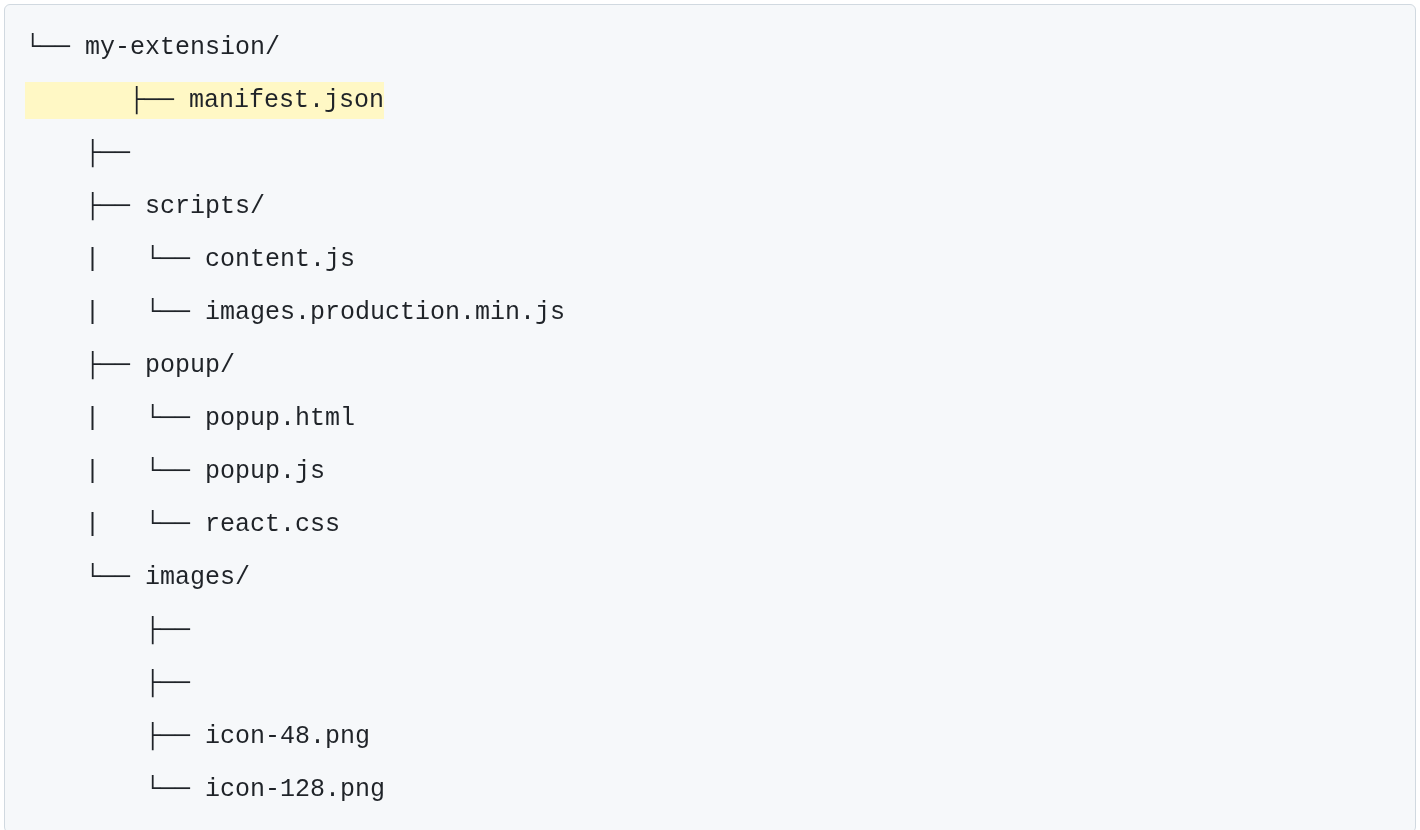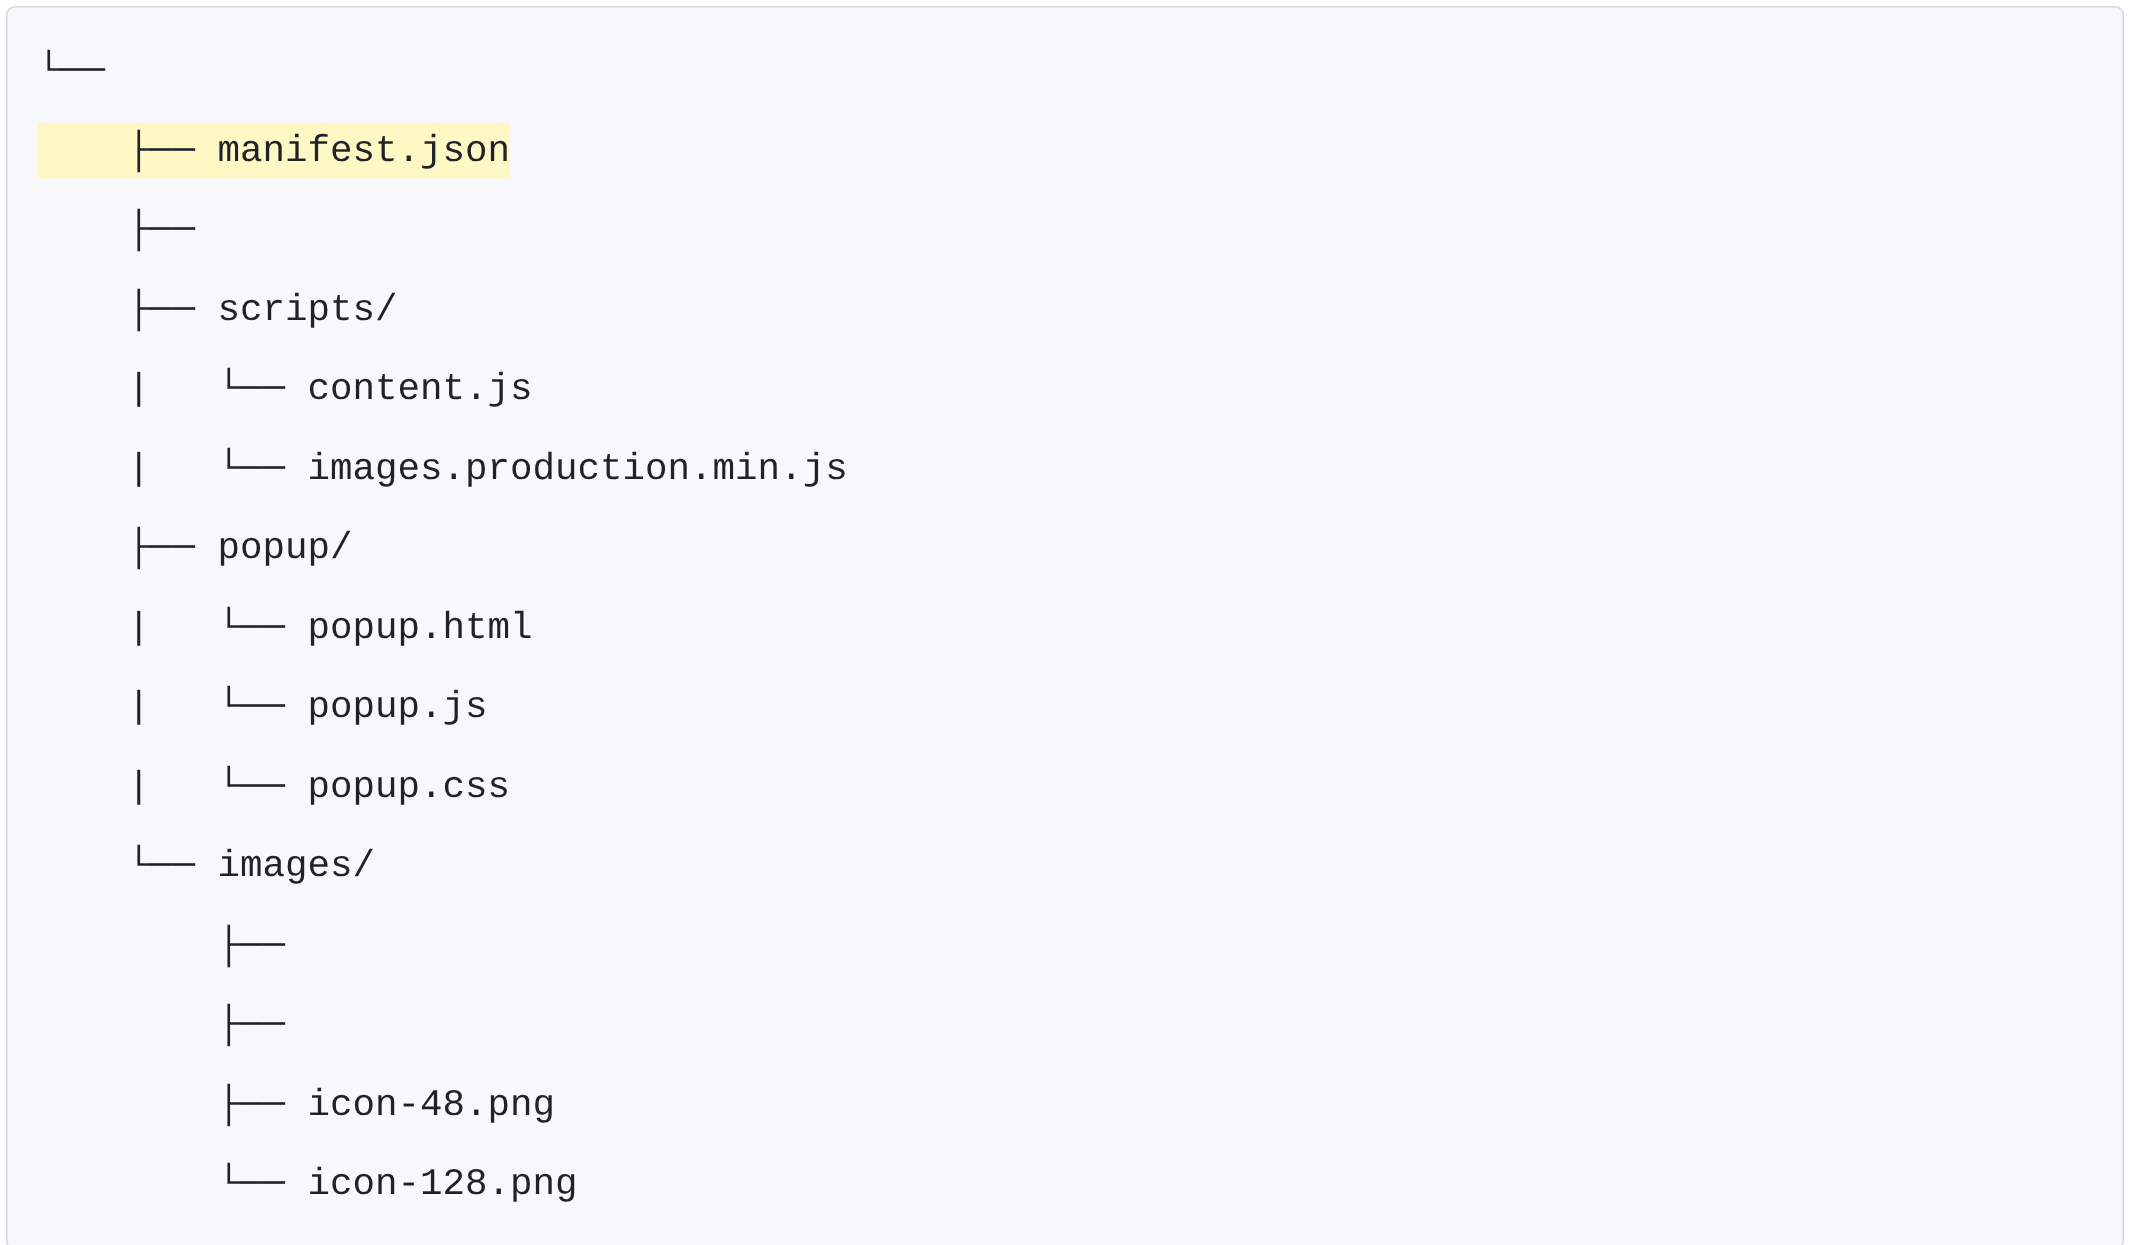--- a/index.html
+++ b/index.html
@@ -30,34 +30,35 @@
       padding: 0 20px;
       font-family: "SFMono-Regular", Consolas, "Liberation Mono", Menlo, monospace;
       height: 53px;
       display: flex;
       align-items: center;
     }
     .highlight {
       background-color: #fff8c5;
       display: inline-block;
       border-radius: 0;
+      padding-left: 44px;
     }
   </style>
 </head>
 <body>
 
 <div class="tree-container">
-  <div class="tree-line"><span>└── </span></div>
+  <div class="tree-line"><span>└── </span><span>my-extension/</span></div>
   <div class="tree-line"><span class="highlight"><span>    ├── </span><span>manifest.json</span></span></div>
   <div class="tree-line"><span>    ├── </span></div>
   <div class="tree-line"><span>    ├── </span><span>scripts/</span></div>
   <div class="tree-line"><span>    |   └── </span><span>content.js</span></div>
   <div class="tree-line"><span>    |   └── </span><span>images.production.min.js</span></div>
   <div class="tree-line"><span>    ├── </span><span>popup/</span></div>
   <div class="tree-line"><span>    |   └── </span><span>popup.html</span></div>
   <div class="tree-line"><span>    |   └── </span><span>popup.js</span></div>
-  <div class="tree-line"><span>    |   └── </span><span>popup.css</span></div>
+  <div class="tree-line"><span>    |   └── </span><span>react.css</span></div>
   <div class="tree-line"><span>    └── </span><span>images/</span></div>
   <div class="tree-line"><span>        ├── </span></div>
   <div class="tree-line"><span>        ├── </span></div>
   <div class="tree-line"><span>        ├── </span><span>icon-48.png</span></div>
   <div class="tree-line"><span>        └── </span><span>icon-128.png</span></div>
 </div>
 
 </body></html>

